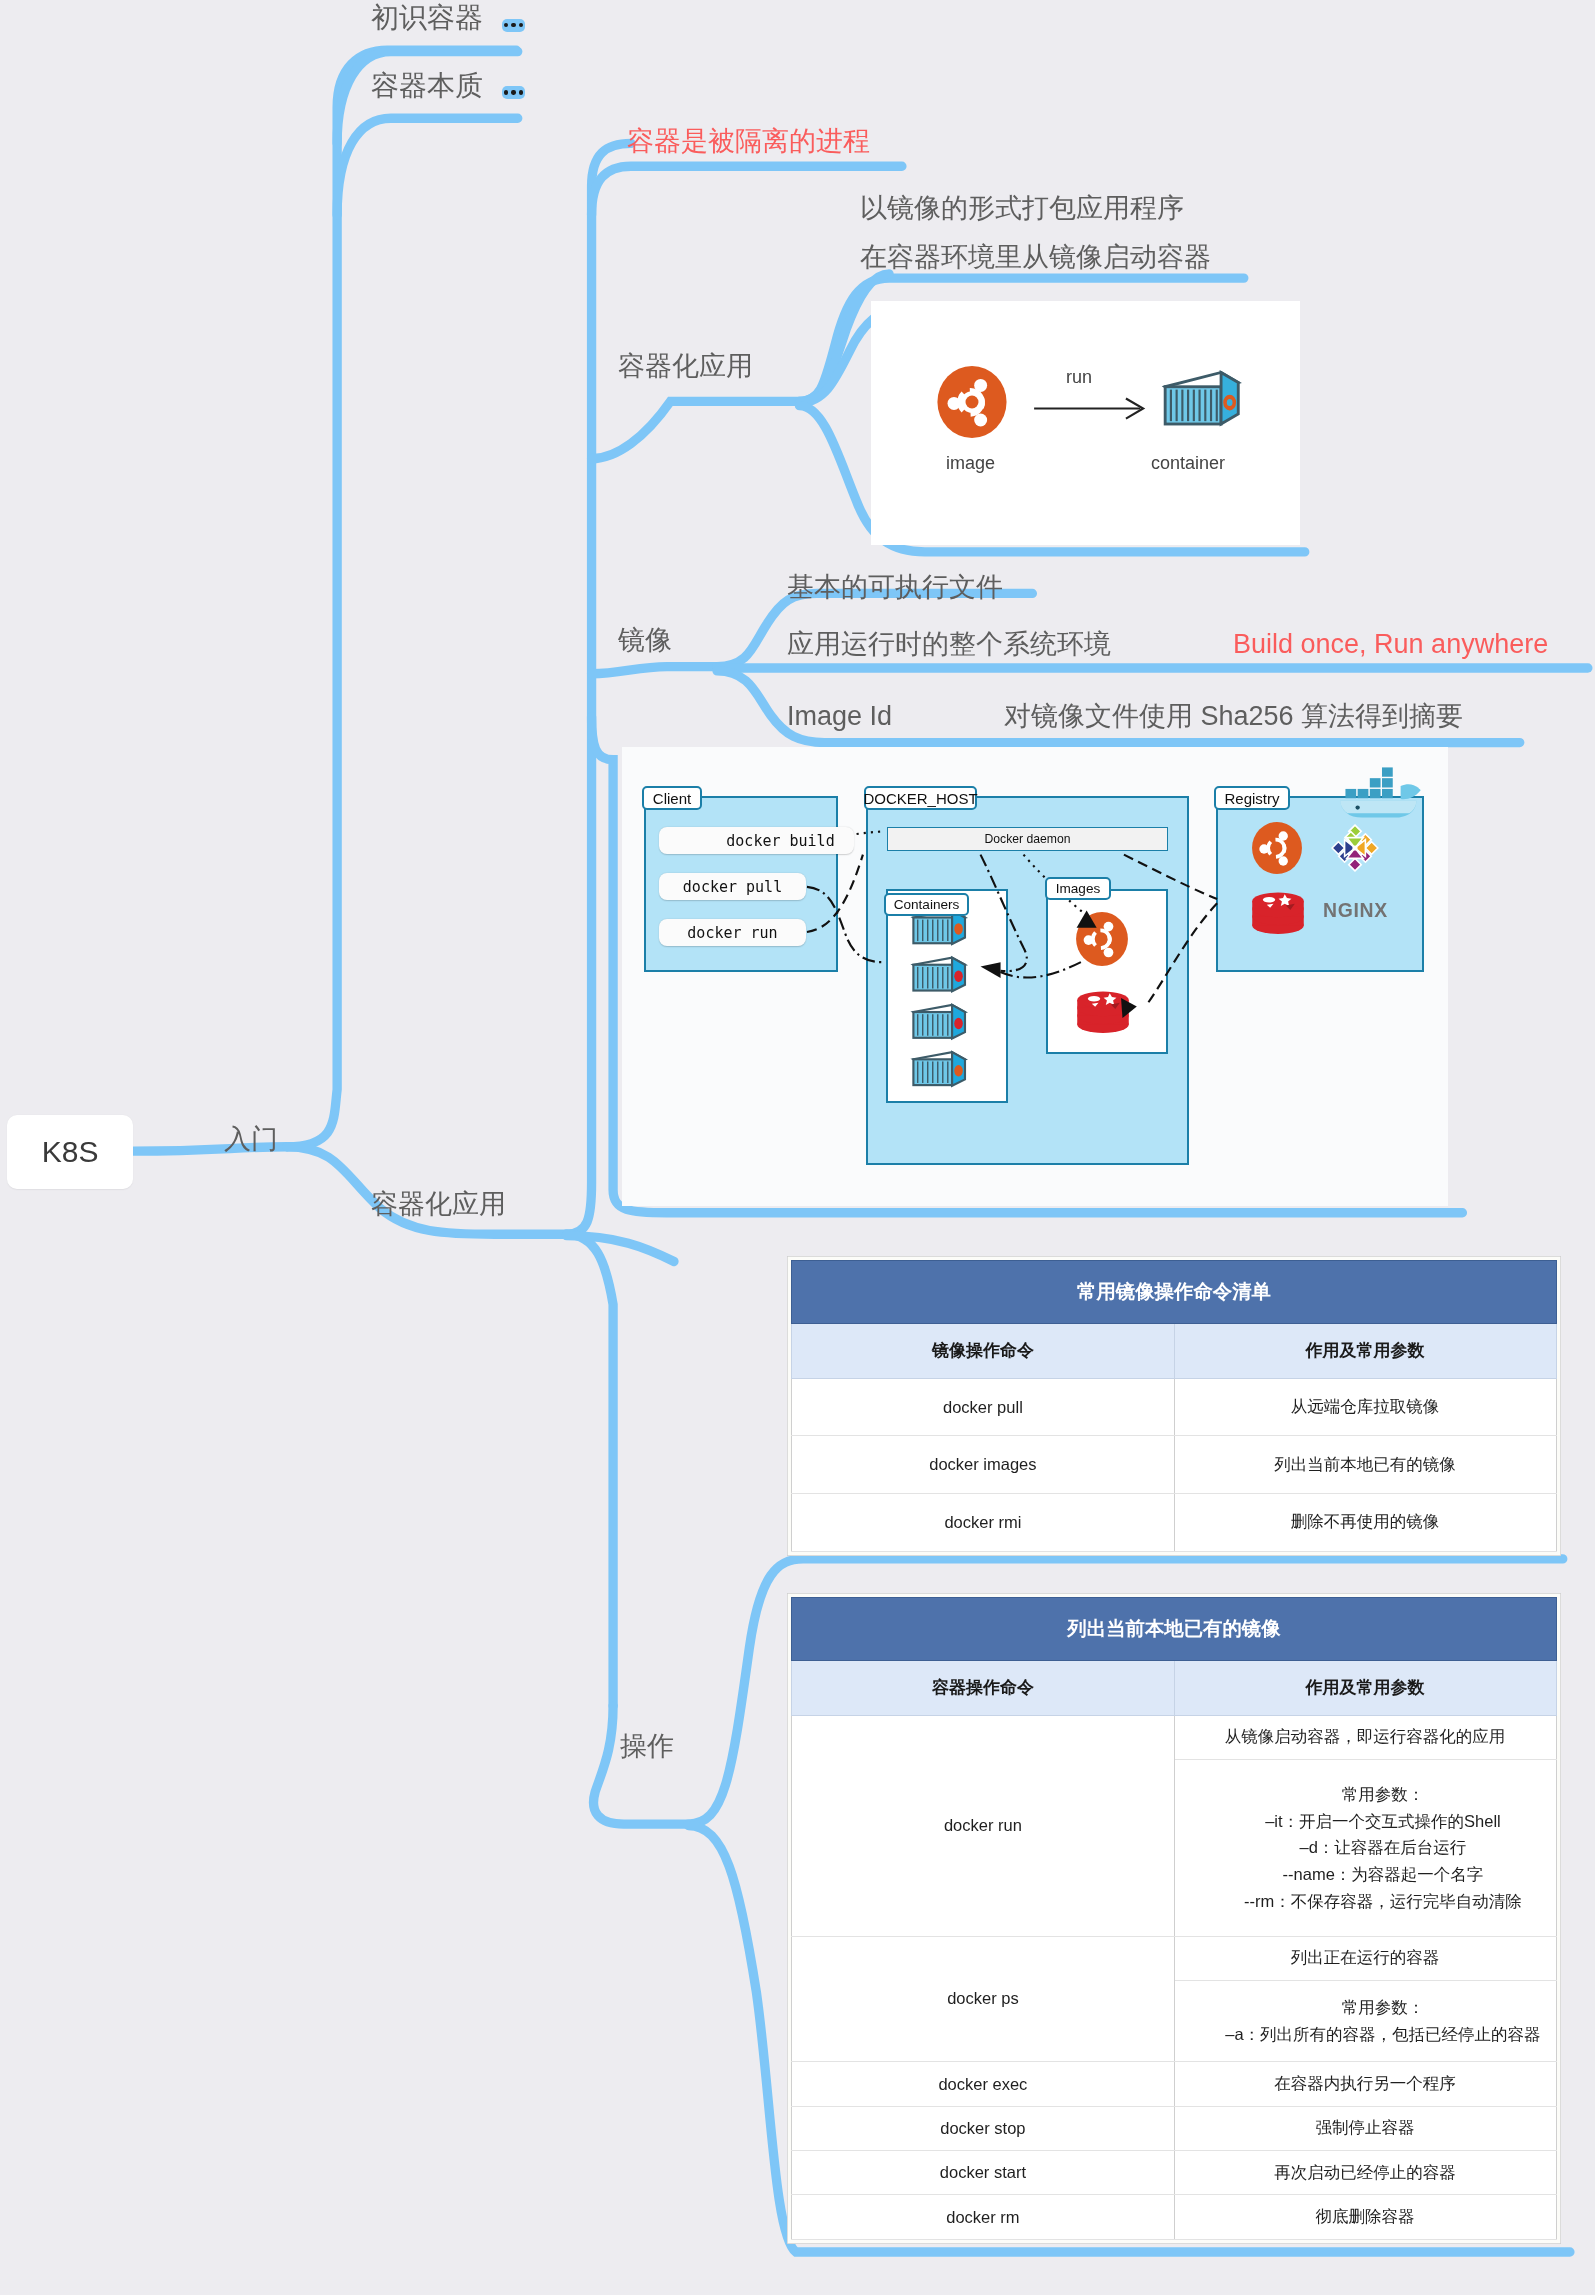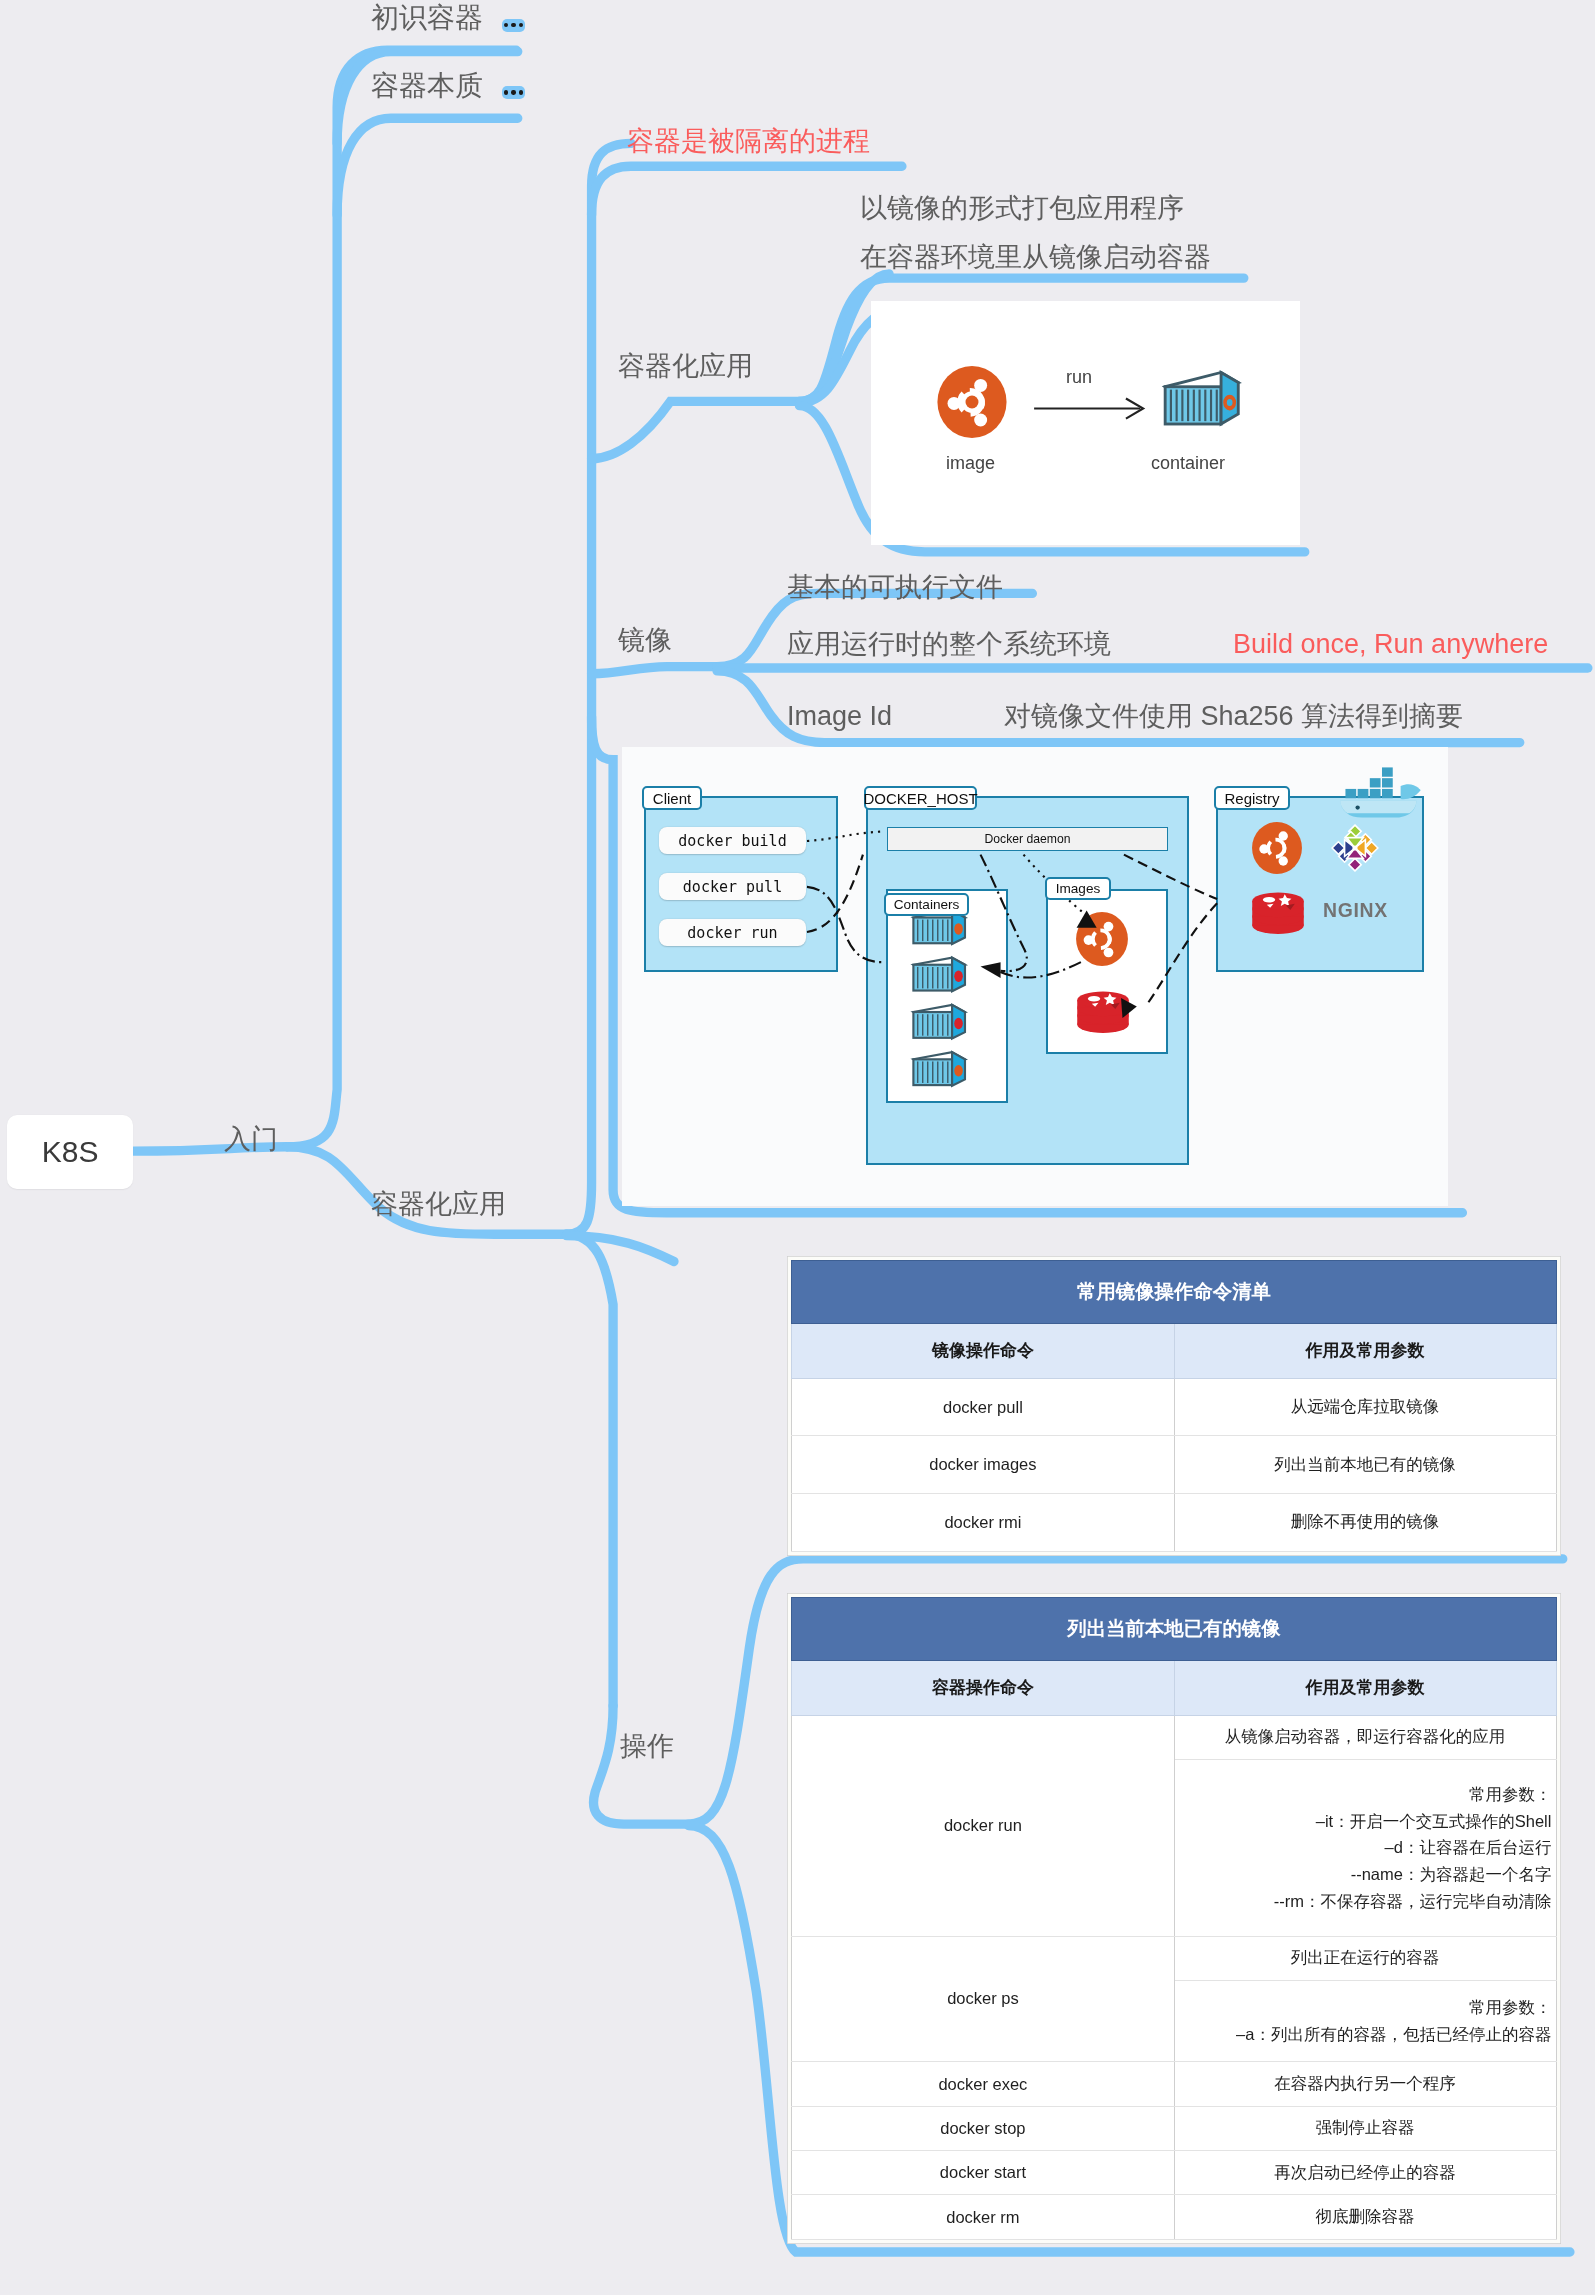--- a/index.html
+++ b/index.html
@@ -62,21 +62,21 @@
   table.cmd th{
     background:#dde8f8;color:#1a1a1a;font-weight:bold;font-size:17px;text-align:center;
     height:52px;border:0.7px solid #c6d3e6;
   }
   table.cmd td{
     font-size:16.5px;color:#1f1f1f;text-align:center;border:0.7px solid #e3e3e3;
     border-left:0.7px solid #cfcfcf;border-right:0.7px solid #cfcfcf;
     padding:7.2px 4.3px;font-family:"Liberation Sans","DejaVu Sans",sans-serif;
   }
   table.cmd td.cmdcell{width:194px;}
-  table.cmd td.left{text-align:right;padding-left:40px;line-height:1.62;}
+  table.cmd td.left{text-align:center;padding-left:40px;line-height:1.62;}
 </style>
 </head>
 <body>
 
 <div id="stage">
 
   <svg id="wires" viewBox="0 0 2226 3202" xmlns="http://www.w3.org/2000/svg">
     <g fill="none" stroke="#7ec6f7" stroke-width="13" stroke-linecap="round">
 
       <path d="M186 1606 C 300 1606, 330 1600, 400 1600"></path>
@@ -204,21 +204,21 @@
       <ellipse cx="100" cy="62" rx="4" ry="5" fill="#36b0dd"></ellipse>
     </svg>
     <div class="runlabel" style="left:75px;top:152px;">image</div>
     <div class="runlabel" style="left:280px;top:152px;">container</div>
   </div>
 
   <div class="card soft" style="left:622px;top:747px;width:826px;height:459px;">
 
     <div class="dk-box" style="left:21.5px;top:49px;width:194px;height:176px;"></div>
     <div class="dk-tag" style="left:20px;top:39px;width:60px;height:24.4px;">Client</div>
-    <div class="dk-cmd" style="left:37px;top:80px;width:147px;height:27px;">docker build</div>
+    <div class="dk-cmd" style="left:37px;top:80px;width:147px;height:27px;padding-left:48px;">docker build</div>
     <div class="dk-cmd" style="left:37px;top:126px;width:147px;height:27px;">docker pull</div>
     <div class="dk-cmd" style="left:37px;top:172px;width:147px;height:27px;">docker run</div>
 
     <div class="dk-box" style="left:244px;top:49px;width:323px;height:369px;"></div>
     <div class="dk-tag" style="left:242px;top:39px;width:113px;height:24.4px;">DOCKER_HOST</div>
     <div class="dk-daemon" style="left:265px;top:80px;width:281px;height:24.4px;">Docker daemon</div>
 
     <div class="dk-white" style="left:264px;top:142px;width:122px;height:214px;"></div>
     <div class="dk-tag" style="left:262px;top:146px;width:85px;height:23px;font-size:13.6px;">Containers</div>
     <svg style="position:absolute;left:287px;top:159px;" width="79" height="192" viewBox="0 0 110 268">

